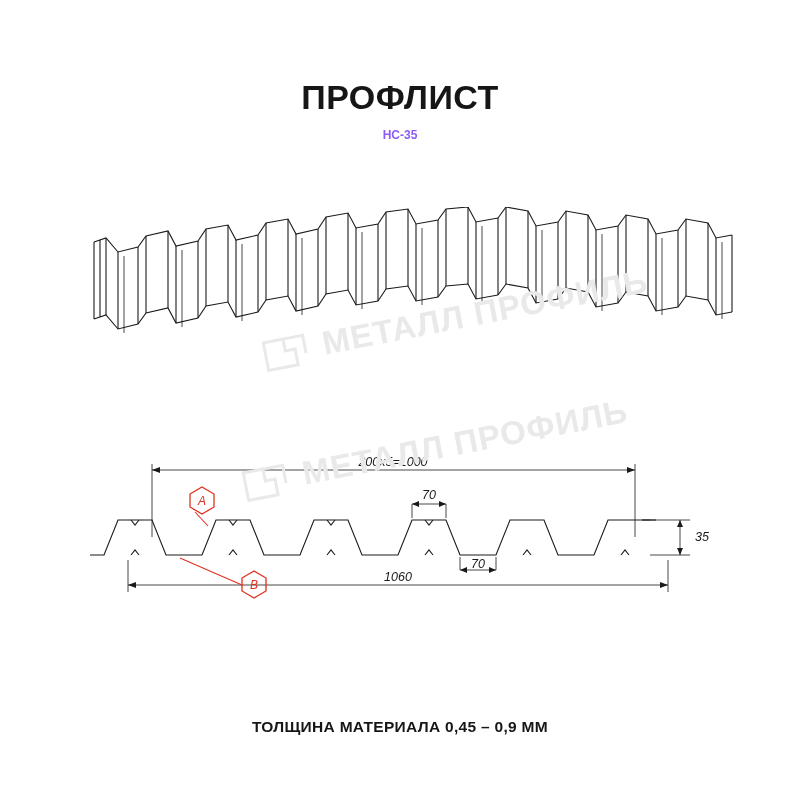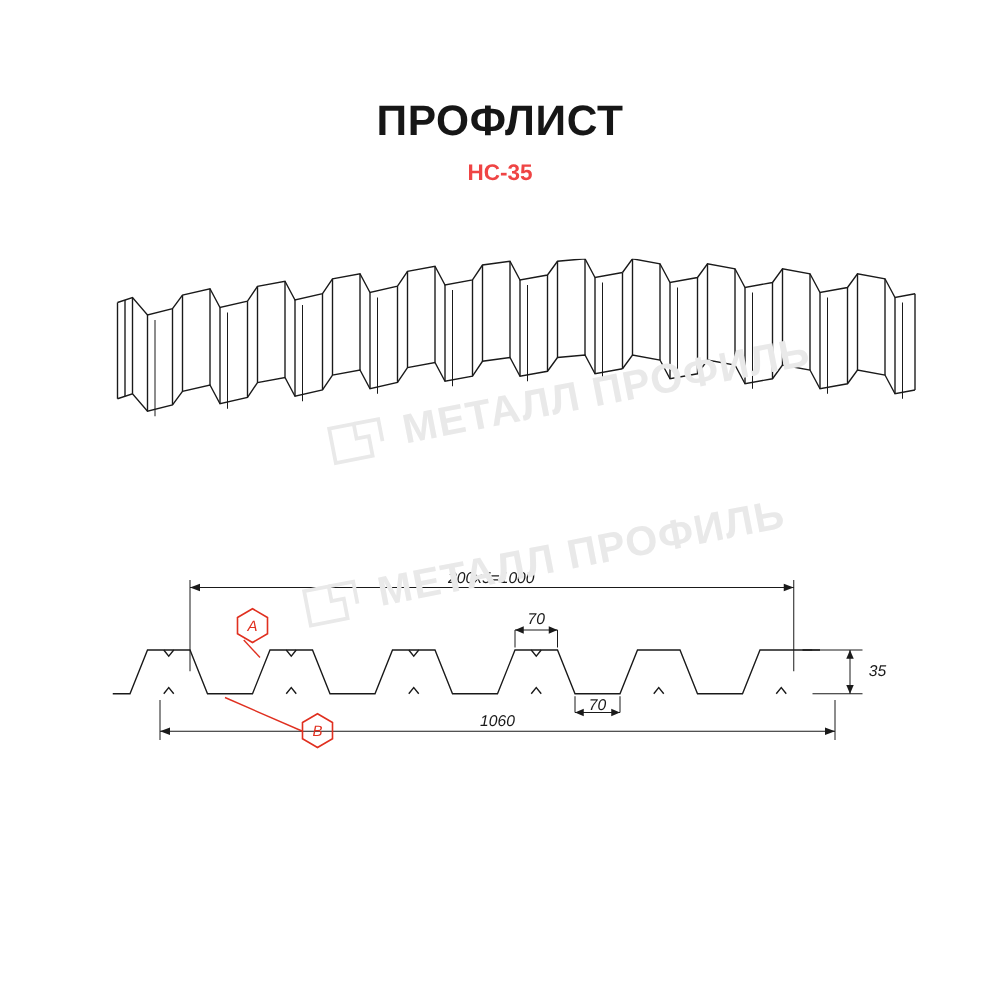--- a/index.html
+++ b/index.html
@@ -32,23 +32,23 @@
     font-weight: bold;
     letter-spacing: 0.5px;
     color: #161616;
   }
   .subtitle {
     position: absolute;
     top: 116px;
     left: 0;
     width: 800px;
     text-align: center;
-    font-size: 18px;
+    font-size: 12px;
     font-weight: bold;
-    color: #ef4444;
+    color: #8b5cf6;
   }
   .thickness {
     position: absolute;
     top: 706px;
     left: 0;
     width: 800px;
     text-align: center;
     font-size: 15.5px;
     font-weight: bold;
     letter-spacing: 0.3px;
@@ -306,13 +306,14 @@
   </div>
   <div class="wm wm2">
     <span class="wm-mark">
       <svg width="52" height="40" viewBox="0 0 52 40">
         <path d="M4 36 L4 8 L24 8 L24 20 L34 20 L34 36 Z" fill="none" stroke="#e9e9e9" stroke-width="3"></path>
         <path d="M24 8 L44 8 L44 26" fill="none" stroke="#e9e9e9" stroke-width="3"></path>
       </svg>
     </span><span class="wm-text">МЕТАЛЛ ПРОФИЛЬ</span>
   </div>
 
+  <div class="thickness">ТОЛЩИНА МАТЕРИАЛА 0,45 – 0,9 ММ</div>
 </div>
 
 </body></html>

